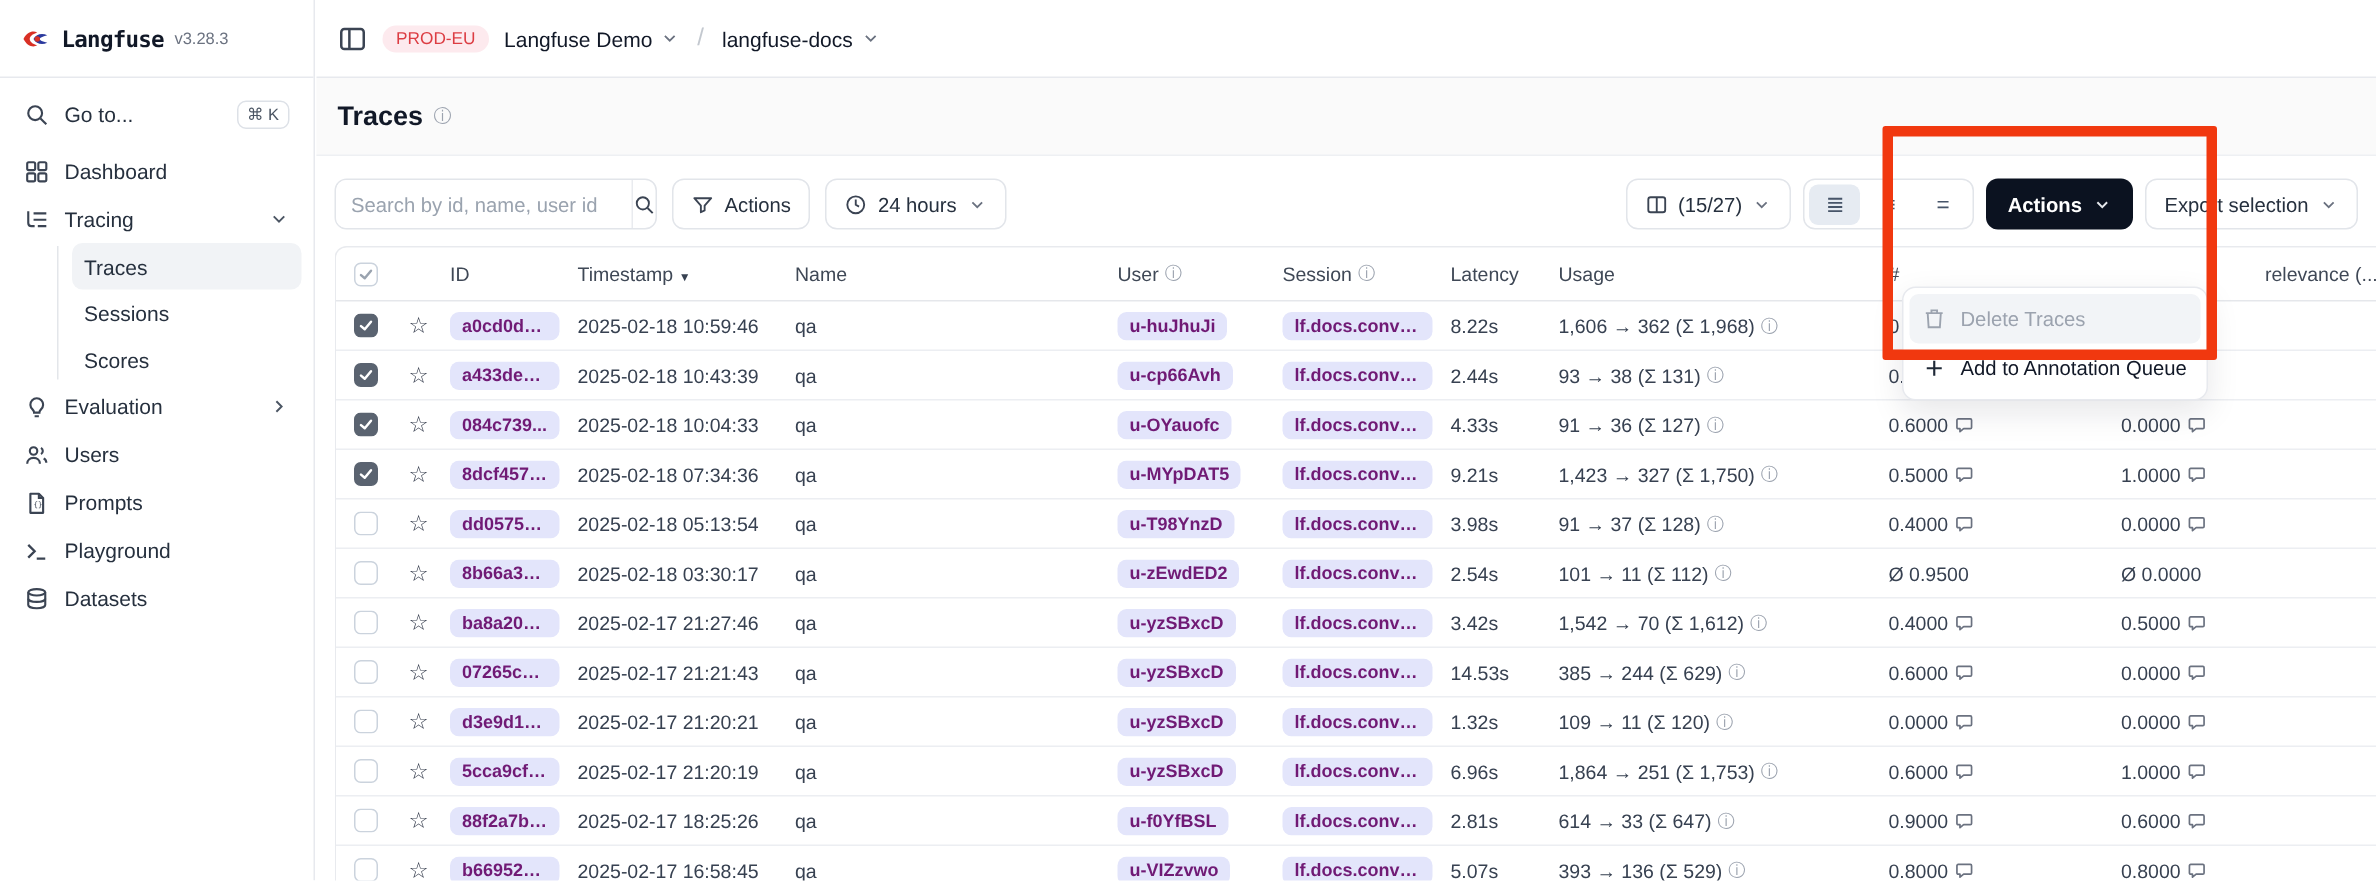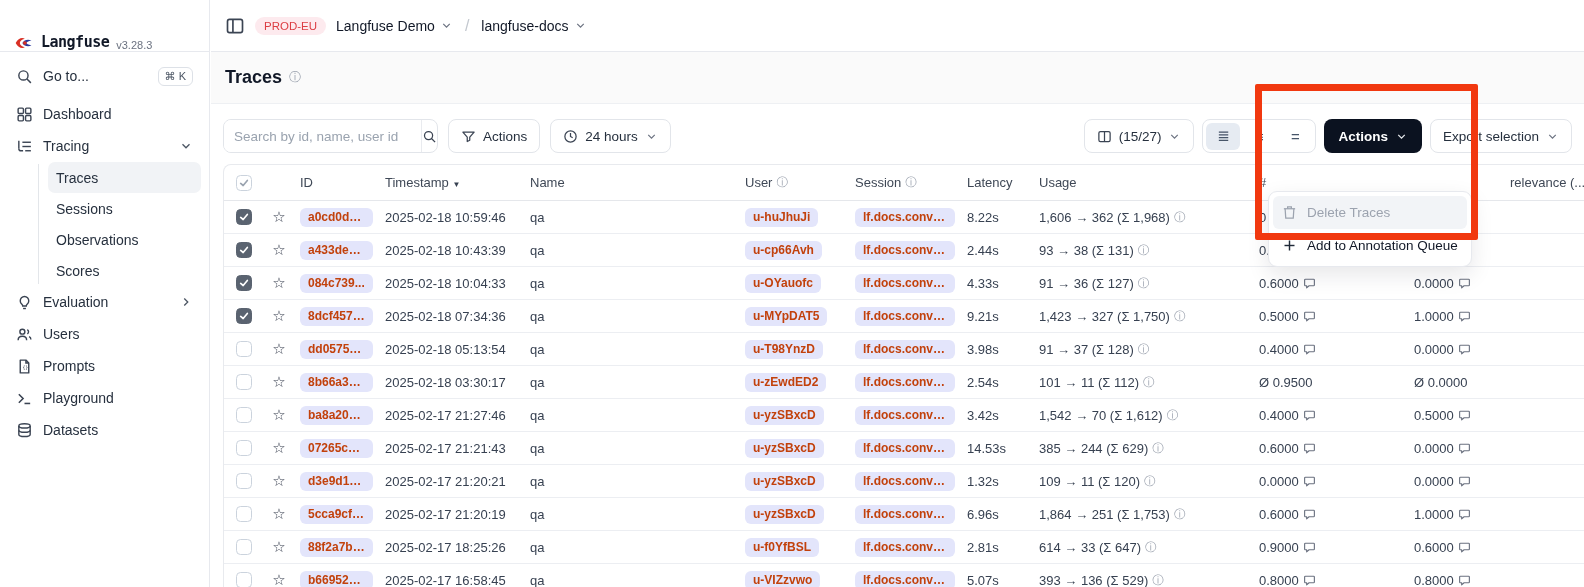--- a/index.html
+++ b/index.html
@@ -4,21 +4,21 @@
 <style>
   * { margin:0; padding:0; box-sizing:border-box; }
   html,body { width:1584px; height:587px; overflow:hidden; background:#fff;
     font-family:"Liberation Sans", sans-serif; color:#1f2937; }
   body { position:relative; }
   svg { display:block; }
 
   
   .sidebar { position:absolute; left:0; top:0; width:210px; height:587px; background:#fff;
     border-right:1px solid #e7e9ee; }
-  .logo-row { height:52px; display:flex; align-items:flex-end; gap:7px; padding:0 14px;
+  .logo-row { height:52px; display:flex; align-items:center; gap:7px; padding:0 14px;
     border-bottom:1px solid #e7e9ee; }
   .logo-mark { width:20px; height:16px; }
   .logo-name { font-family:"DejaVu Sans Mono", monospace; font-weight:bold; font-size:15px; color:#111827; letter-spacing:-0.5px; }
   .logo-ver { font-size:11px; color:#6b7280; }
   .banner { margin:10px 8px 4px 8px; background:#fcf8dc; border:1px solid #f1ead1; border-radius:8px;
     padding:11px 10px; font-size:12.5px; color:#1f2937; text-align:left; }
   .banner u { text-decoration:underline; }
   .nav { padding:8px 8px; }
   .nav-item { display:flex; align-items:center; gap:10px; height:32px; padding:0 8px; border-radius:7px;
     font-size:14px; color:#26303e; cursor:pointer; }
@@ -67,21 +67,21 @@
 
   
   .table { position:absolute; left:12px; top:164px; width:1430px; border:1px solid #e8eaee; border-bottom:none;
     border-radius:8px 8px 0 0; background:#fff; }
   .trow { display:flex; align-items:center; height:33px; border-bottom:1px solid #eceef2; }
   .trow.head { height:36px; border-bottom:1px solid #e5e7eb; }
   .tcell { padding:0 6px; font-size:13px; color:#374151; white-space:nowrap; overflow:hidden; display:flex; align-items:center; gap:4px; }
   .head .tcell { color:#3f4856; font-weight:500; overflow:visible;text-align:center; }
   .cell-center { justify-content:center; }
   .sort { font-size:8px; color:#374151; }
-  .badge { background:#e3e5fb; color:#c2410c; font-weight:bold; font-size:12px; border-radius:6px; padding:2.5px 8px;
+  .badge { background:#e3e5fb; color:#701a75; font-weight:bold; font-size:12px; border-radius:6px; padding:2.5px 8px;
     max-width:100%; overflow:hidden; text-overflow:ellipsis; cursor:pointer; }
   .star { font-size:15px; color:#3b4252; cursor:pointer; }
   .cb { width:16px; height:16px; border-radius:4.5px; border:1.5px solid #cbd3dd; background:#fff; display:flex;
     align-items:center; justify-content:center; cursor:pointer; }
   .cb.on { background:#5a6370; border-color:#5a6370; }
   .cb svg { width:10px; height:10px; }
   .iinfo { color:#9ca3af; font-size:11.5px; }
   .bubble { width:13px; height:13px; color:#6b7280; flex:0 0 13px; }
 
   
@@ -153,23 +153,20 @@
               <polyline points="6 9 12 15 18 9"></polyline>
             </svg>
           </span>
         </div>
         <div class="nav-sub-wrap">
           <div class="nav-item active">
             <span class="grow">Traces</span>
           </div>
           <div class="nav-item">
             <span class="grow">Sessions</span>
-          </div>
-          <div class="nav-item">
-            <span class="grow">Observations</span>
           </div>
           <div class="nav-item">
             <span class="grow">Scores</span>
           </div>
         </div>
         <div class="nav-item">
           <span class="nico">
             <svg viewBox="0 0 24 24" fill="none" stroke="currentColor" stroke-width="2">
               <path d="M8 14a6 6 0 1 1 8 0c-1 1-1.5 2-1.5 3h-5C9.5 16 9 15 8 14z"></path>
               <line x1="10" y1="20.5" x2="14" y2="20.5"></line>

